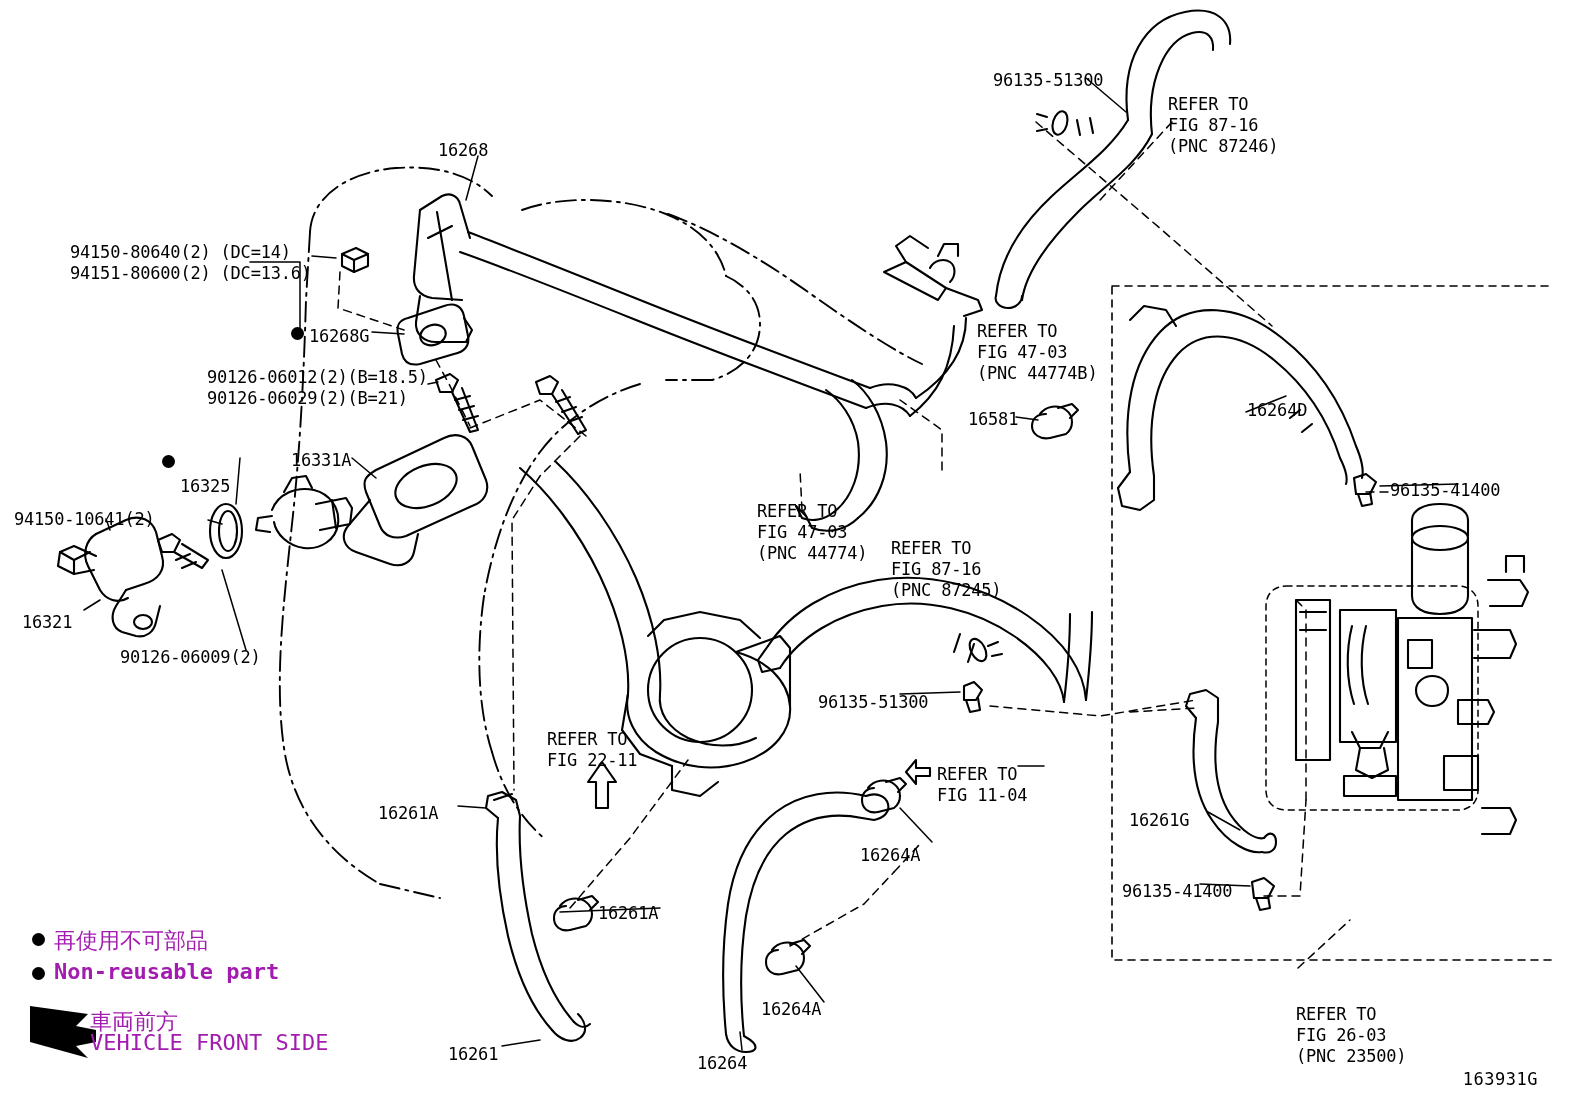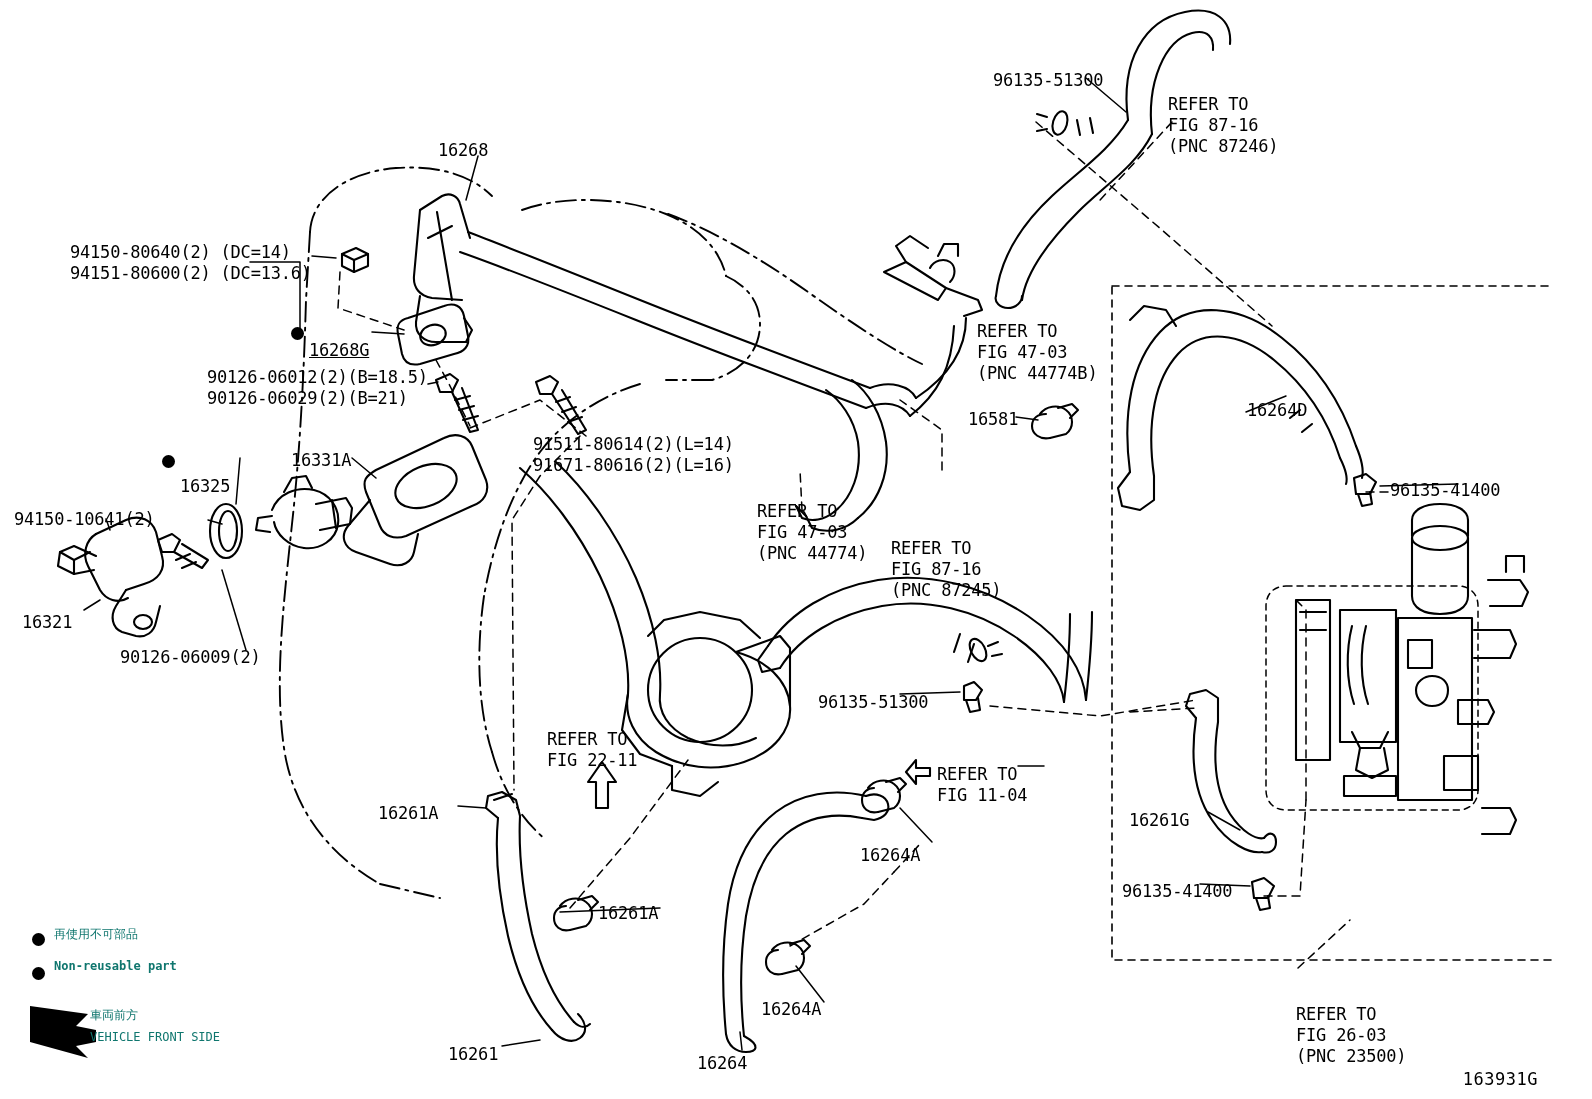--- a/index.html
+++ b/index.html
@@ -33,22 +33,22 @@
   }
   .bullet {
     position: absolute;
     width: 13px; height: 13px;
     border-radius: 50%;
     background: #000;
   }
   .legend-text {
     position: absolute;
     font-family: "DejaVu Sans Mono", monospace;
-    font-size: 12px;
-    color: #0f766e;
+    font-size: 22px;
+    color: #a21caf;
     white-space: pre;
   }
   .code {
     position: absolute;
     right: 14px;
     bottom: 10px;
     font-family: "DejaVu Sans Mono", monospace;
     font-size: 17px;
     color: #000;
     letter-spacing: 0.5px;
@@ -300,30 +300,28 @@
   <div class="bullet" style="left:291px; top:327px;"></div>
   <div class="bullet" style="left:162px; top:455px;"></div>
 
   <div class="lbl" style="left:993px; top:70px;">96135-51300</div>
   <div class="lbl" style="left:1168px; top:94px;">REFER TO
 FIG 87-16
 (PNC 87246)</div>
   <div class="lbl" style="left:438px; top:140px;">16268</div>
   <div class="lbl" style="left:70px; top:242px;">94150-80640(2) (DC=14)
 94151-80600(2) (DC=13.6)</div>
-  <div class="lbl" style="left:309px; top:340px;text-decoration:underline;">16268G</div>
+  <div class="lbl" style="left:309px; top:326px;">16268G</div>
   <div class="lbl" style="left:977px; top:321px;">REFER TO
 FIG 47-03
 (PNC 44774B)</div>
   <div class="lbl" style="left:207px; top:367px;">90126-06012(2)(B=18.5)
 90126-06029(2)(B=21)</div>
   <div class="lbl" style="left:1247px; top:392px;margin-top:8px;">16264D</div>
   <div class="lbl" style="left:968px; top:409px;">16581</div>
-  <div class="lbl" style="left:533px; top:434px;">91511-80614(2)(L=14)
-91671-80616(2)(L=16)</div>
   <div class="lbl" style="left:291px; top:450px;">16331A</div>
   <div class="lbl" style="left:180px; top:454px;margin-top:22px;">16325</div>
   <div class="lbl" style="left:1390px; top:480px;">96135-41400</div>
   <div class="lbl" style="left:14px; top:509px;">94150-10641(2)</div>
   <div class="lbl" style="left:757px; top:501px;">REFER TO
 FIG 47-03
 (PNC 44774)</div>
   <div class="lbl" style="left:891px; top:538px;">REFER TO
 FIG 87-16
 (PNC 87245)</div>

